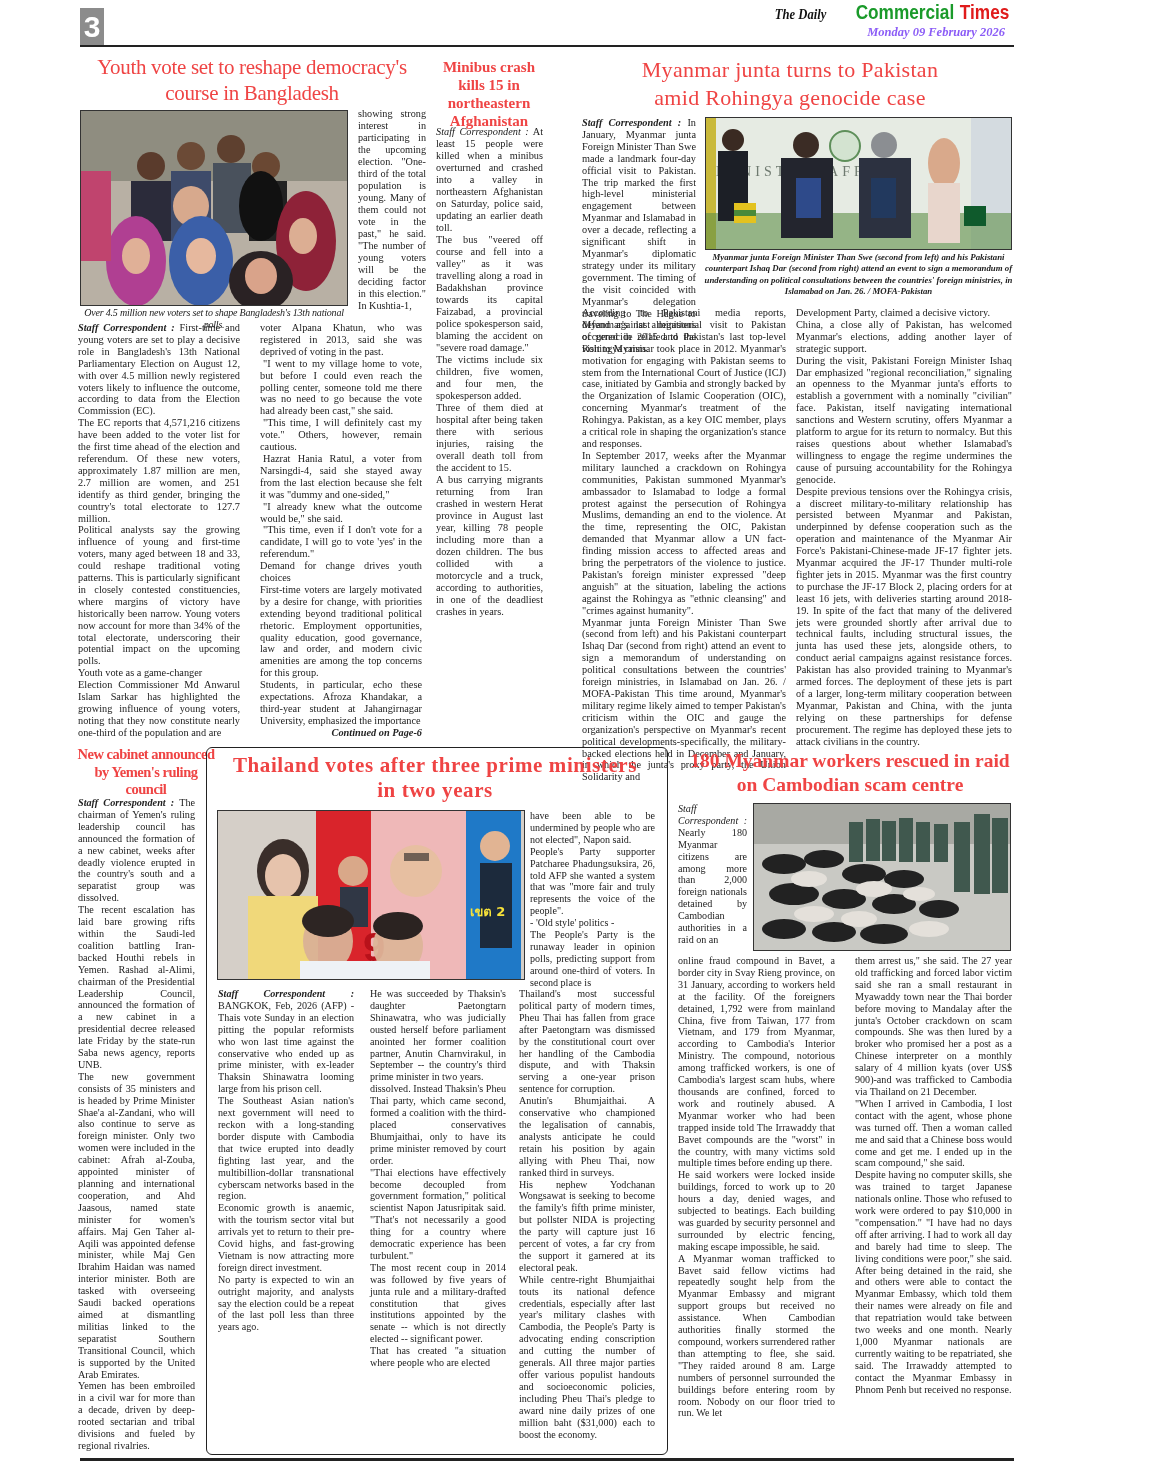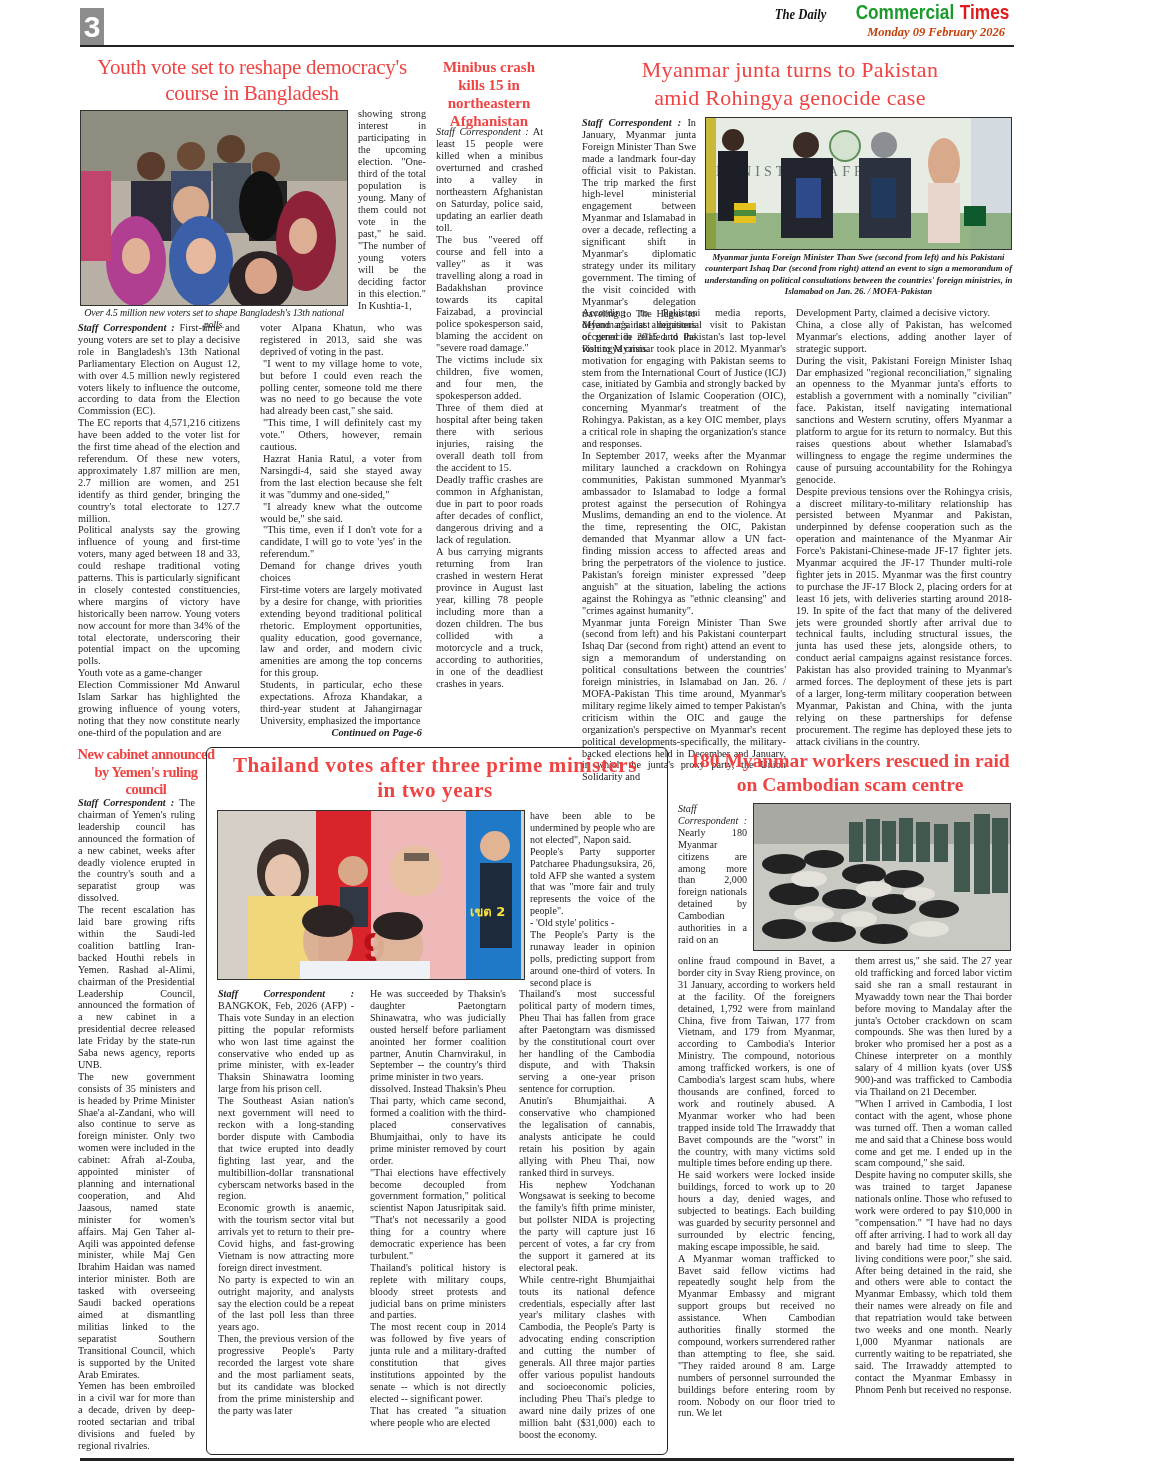--- a/index.html
+++ b/index.html
@@ -20,21 +20,21 @@
 <body>
 
 <div class="abs" style="left:80px;top:8px;width:24px;height:37px;background:#8c8c8c;color:#fff;font-family:'Liberation Sans',sans-serif;font-weight:bold;font-size:30px;line-height:37px;text-align:center;">
   <span>3</span>
 </div>
 <div class="abs" style="right:146px;top:0px;white-space:nowrap;font-family:'Liberation Sans',sans-serif;font-weight:bold;">
   <span style="font-family:'Liberation Serif',serif;font-style:italic;font-size:14px;color:#111;display:inline-block;transform:scaleX(0.9);">The Daily</span>
   <span style="font-size:21px;color:#1a9a2a;display:inline-block;transform:scaleX(0.82);transform-origin:right;margin-right:-10px;">Commercial</span>
   <span style="font-size:21px;color:#e01b1b;display:inline-block;transform:scaleX(0.82);transform-origin:right;">Times</span>
 </div>
-<div class="abs" style="right:150px;top:25px;font-family:'Liberation Serif',serif;font-style:italic;font-weight:bold;font-size:12.5px;color:#c2410c;">Monday 09 February 2026</div>
+<div class="abs" style="right:150px;top:25px;font-family:'Liberation Serif',serif;font-style:italic;font-weight:bold;font-size:12.5px;color:#8b5cf6;">Monday 09 February 2026</div>
 <div class="rule" style="left:80px;top:45px;width:934px;height:2px;"></div>
 
 <div class="abs hl" style="left:78px;top:54px;width:348px;font-weight:normal;font-size:21px;line-height:26px;letter-spacing:-0.3px;">Youth vote set to reshape democracy's course in Bangladesh</div>
 
 <div class="photo" style="left:80px;top:110px;width:268px;height:196px;background:linear-gradient(180deg,#8a8476 0%,#a79e8f 35%,#6b5a5a 60%,#9b2f6e 80%,#b84582 100%);">
   <svg width="268" height="196" viewBox="0 0 268 196">
     <rect x="0" y="0" width="268" height="196" fill="#b8b0a4"></rect>
     <rect x="0" y="0" width="268" height="70" fill="#8f8d80"></rect>
     <circle cx="70" cy="55" r="14" fill="#5a3b2c"></circle>
       <rect x="50" y="70" width="40" height="60" fill="#2b2b3a"></rect>
@@ -80,21 +80,20 @@
 </div>
 
 <div class="abs hl" style="left:434px;top:58px;width:110px;font-size:15px;line-height:18px;">
   <span>Minibus crash kills 15 in northeastern Afghanistan</span>
 </div>
 <div class="abs txt" style="left:436px;top:126px;width:107px;font-size:10.3px;line-height:12px;">
   <p><span class="byline" style="font-weight:normal;">Staff Correspondent :</span><span> At least 15 people were killed when a minibus overturned and crashed into a valley in northeastern Afghanistan on Saturday, police said, updating an earlier death toll.</span></p>
   <p>The bus "veered off course and fell into a valley" as it was travelling along a road in Badakhshan province towards its capital Faizabad, a provincial police spokesperson said, blaming the accident on "severe road damage."</p>
   <p>The victims include six children, five women, and four men, the spokesperson added.</p>
   <p>Three of them died at hospital after being taken there with serious injuries, raising the overall death toll from the accident to 15.</p>
-  <p>Deadly traffic crashes are common in Afghanistan, due in part to poor roads after decades of conflict, dangerous driving and a lack of regulation.</p>
   <p>A bus carrying migrants returning from Iran crashed in western Herat province in August last year, killing 78 people including more than a dozen children. The bus collided with a motorcycle and a truck, according to authorities, in one of the deadliest crashes in years.</p>
 </div>
 
 <div class="abs hl" style="left:590px;top:56px;width:400px;font-size:22px;line-height:28px;font-weight:normal;letter-spacing:0.3px;padding:0 40px;">Myanmar junta turns to Pakistan amid Rohingya genocide case</div>
 
 <div class="abs txt" style="left:582px;top:117px;width:114px;">
   <p><span class="byline">Staff Correspondent :</span><span> In January, Myanmar junta Foreign Minister Than Swe made a landmark four-day official visit to Pakistan. The trip marked the first high-level ministerial engagement between Myanmar and Islamabad in over a decade, reflecting a significant shift in Myanmar's diplomatic strategy under its military government. The timing of the visit coincided with Myanmar's delegation traveling to The Hague to defend against allegations of genocide related to the Rohingya crisis.</span></p>
 </div>
 
 <div class="photo" style="left:705px;top:117px;width:307px;height:133px;background:#e8ece6;">
@@ -175,27 +174,25 @@
   <p>People's Party supporter Patcharee Phadungsuksira, 26, told AFP she wanted a system that was "more fair and truly represents the voice of the people".</p>
   <p style="text-align:left;">- 'Old style' politics -</p>
   <p>The People's Party is the runaway leader in opinion polls, predicting support from around one-third of voters. In second place is</p>
 </div>
 
 <div class="abs txt" style="left:218px;top:988px;width:136px;font-size:10.1px;">
   <p><span class="byline">Staff Correspondent :</span><span> BANGKOK, Feb, 2026 (AFP) - Thais vote Sunday in an election pitting the popular reformists who won last time against the conservative who ended up as prime minister, with ex-leader Thaksin Shinawatra looming large from his prison cell.</span></p>
   <p>The Southeast Asian nation's next government will need to reckon with a long-standing border dispute with Cambodia that twice erupted into deadly fighting last year, and the multibillion-dollar transnational cyberscam networks based in the region.</p>
   <p>Economic growth is anaemic, with the tourism sector vital but arrivals yet to return to their pre-Covid highs, and fast-growing Vietnam is now attracting more foreign direct investment.</p>
   <p>No party is expected to win an outright majority, and analysts say the election could be a repeat of the last poll less than three years ago.</p>
-  <p>Then, the previous version of the progressive People's Party recorded the largest vote share and the most parliament seats, but its candidate was blocked from the prime ministership and the party was later</p>
 </div>
 <div class="abs txt" style="left:370px;top:988px;width:136px;font-size:10.1px;">
   <p>He was succeeded by Thaksin's daughter Paetongtarn Shinawatra, who was judicially ousted herself before parliament anointed her former coalition partner, Anutin Charnvirakul, in September -- the country's third prime minister in two years.</p>
   <p>dissolved. Instead Thaksin's Pheu Thai party, which came second, formed a coalition with the third-placed conservatives Bhumjaithai, only to have its prime minister removed by court order.</p>
   <p>"Thai elections have effectively become decoupled from government formation," political scientist Napon Jatusripitak said. "That's not necessarily a good thing for a country where democratic experience has been turbulent."</p>
-  <p>Thailand's political history is replete with military coups, bloody street protests and judicial bans on prime ministers and parties.</p>
   <p>The most recent coup in 2014 was followed by five years of junta rule and a military-drafted constitution that gives institutions appointed by the senate -- which is not directly elected -- significant power.</p>
   <p>That has created "a situation where people who are elected</p>
 </div>
 <div class="abs txt" style="left:519px;top:988px;width:136px;font-size:10.1px;">
   <p>Thailand's most successful political party of modern times, Pheu Thai has fallen from grace after Paetongtarn was dismissed by the constitutional court over her handling of the Cambodia dispute, and with Thaksin serving a one-year prison sentence for corruption.</p>
   <p>Anutin's Bhumjaithai. A conservative who championed the legalisation of cannabis, analysts anticipate he could retain his position by again allying with Pheu Thai, now ranked third in surveys.</p>
   <p>His nephew Yodchanan Wongsawat is seeking to become the family's fifth prime minister, but pollster NIDA is projecting the party will capture just 16 percent of votes, a far cry from the support it garnered at its electoral peak.</p>
   <p>While centre-right Bhumjaithai touts its national defence credentials, especially after last year's military clashes with Cambodia, the People's Party is advocating ending conscription and cutting the number of generals. All three major parties offer various populist handouts and socioeconomic policies, including Pheu Thai's pledge to award nine daily prizes of one million baht ($31,000) each to boost the economy.</p>
 </div>
 

